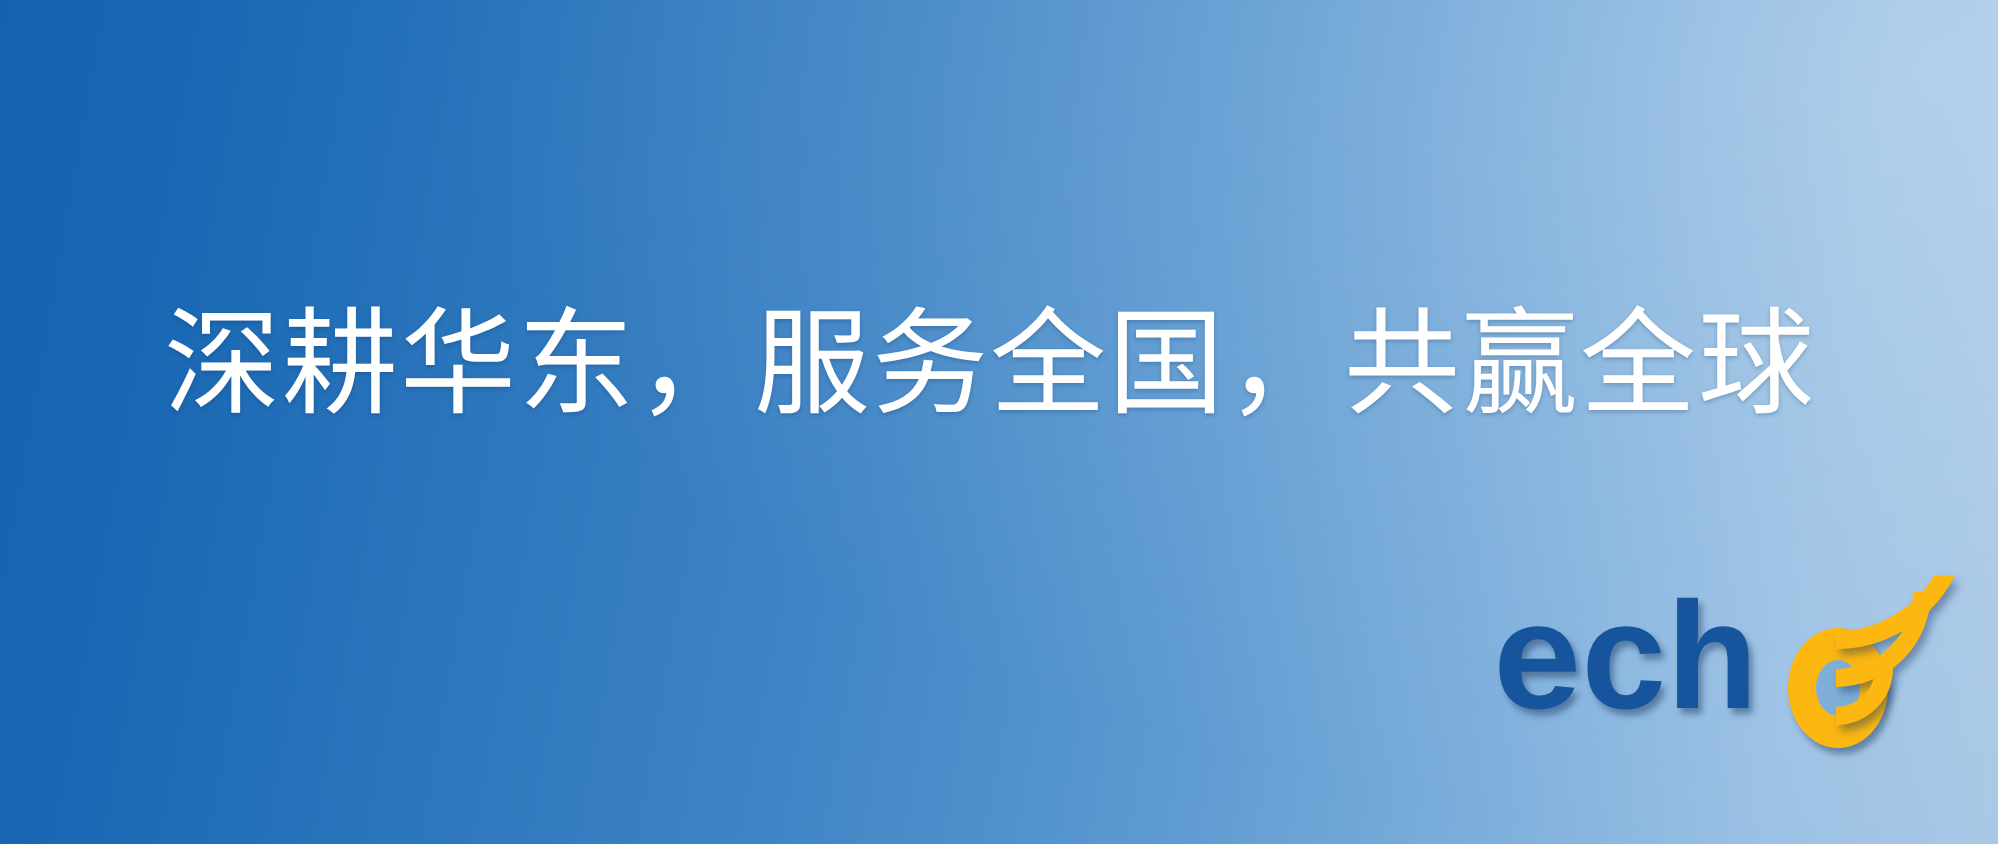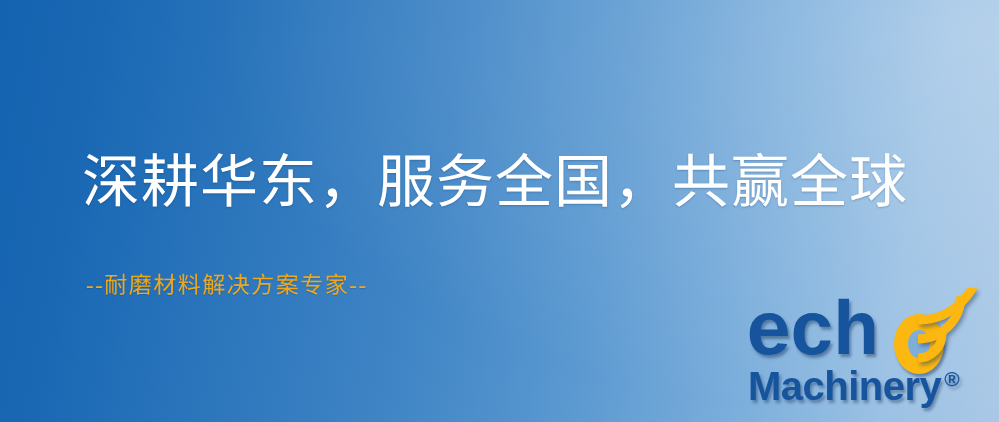--- a/index.html
+++ b/index.html
@@ -152,38 +152,36 @@
 </style>
 </head>
 <body>
 
 <div class="banner">
 
   <div class="banner-sheen"></div>
 
   <h1 class="headline">深耕华东，服务全国，共赢全球</h1>
 
-  <p class="subheadline">--耐磨材料解决方案专家--</p>
 
   <div class="logo">
 
     <span class="logo-wordmark">ech</span>
 
     <span class="logo-o">
       <span class="logo-o-ring"></span>
       <span class="logo-o-hole"></span>
     </span>
 
     <span class="logo-signal">
       <svg width="84" height="78" viewBox="0 0 84 78" aria-hidden="true">
         <g fill="none" stroke="#FCB811" stroke-width="9" stroke-linecap="butt">
           <path d="M 4 70 A 24 24 0 0 0 28 46"></path>
           <path d="M 4 51 A 43 43 0 0 0 47 8"></path>
           <path d="M 4 32 A 62 62 0 0 0 66 -30"></path>
         </g>
       </svg>
     </span>
 
-    <span class="logo-sub"><span>Machinery</span><span class="reg">®</span></span>
 
   </div>
 
 </div>
 
 </body></html>

